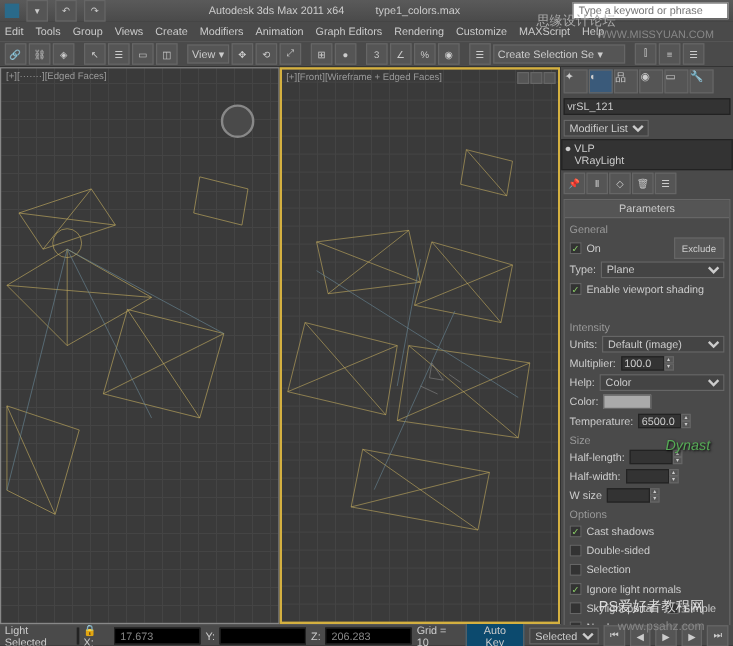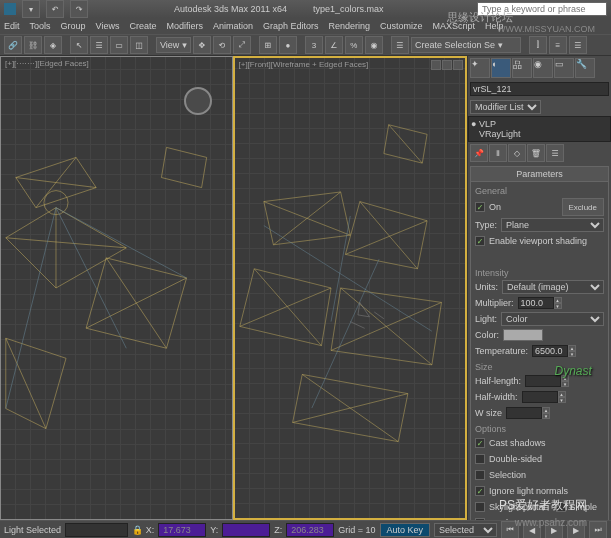--- a/index.html
+++ b/index.html
@@ -36,21 +36,21 @@
 .panel-select{background:#444;border:1px solid #666;color:#ccc;font-size:9px;height:14px;flex:1}
 .checkbox{width:10px;height:10px;background:#333;border:1px solid #666;display:inline-flex;align-items:center;justify-content:center;font-size:8px;color:#8c6}
 .color-swatch{width:40px;height:12px;background:#aaa;border:1px solid #666}
 .modifier-list{background:#333;border:1px solid #222;height:50px;padding:2px;font-size:9px}
 .spinner{display:flex;align-items:flex-start}
 .spinner input{width:36px;background:#333;border:1px solid #222;color:#ccc;font-size:9px;height:12px;padding:0 2px}
 .spinner-arrows{display:flex;flex-direction:column}
 .spinner-arrows div{width:8px;height:6px;background:#555;border:1px solid #666;font-size:5px;line-height:4px;text-align:center}
 .statusbar{height:36px;background:#4a4a4a;border-top:1px solid #555;display:flex;flex-direction:column}
 .status-row{display:flex;align-items:center;padding:2px 4px;gap:4px;height:18px}
-.coord-field{background:#4c1d95;border:1px solid #222;color:#888;font-size:9px;height:14px;padding:0 4px;width:48px}
+.coord-field{background:#000000;border:1px solid #222;color:#888;font-size:9px;height:14px;padding:0 4px;width:72px}
 .timeline{flex:1;height:14px;background:#333;border:1px solid #222;position:relative}
 .autokey-btn{background:#0c4a6e;border:1px solid #666;padding:1px 6px;font-size:9px}
 .watermark{position:absolute;color:#888;font-size:11px;z-index:100}
 .logo-overlay{position:absolute;bottom:140px;left:320px;font-family:Liberation Sans, sans-serif;font-size:12px;font-style:italic;color:#5a5;z-index:50;text-shadow:1px 1px 2px #000}
 .dropdown-wrap{display:flex;align-items:center;background:#555;border:1px solid #666;padding:0 3px;height:16px;gap:3px}
 </style>
 </head>
 <body>
 
 <div class="titlebar">
@@ -217,21 +217,21 @@
           <span>Multiplier:</span>
           <div class="spinner">
               <input value="100.0" style="">
               <div class="spinner-arrows">
                 <div>▴</div>
                 <div>▾</div>
               </div>
             </div>
         </div>
         <div class="panel-row">
-          <span>Light:</span>
+          <span>Help:</span>
           <select class="panel-select"><option>Color</option></select>
         </div>
         <div class="panel-row">
           <span>Color:</span>
           <div class="color-swatch"></div>
         </div>
         <div class="panel-row">
           <span>Temperature:</span>
           <div class="spinner">
               <input value="6500.0" style="">

